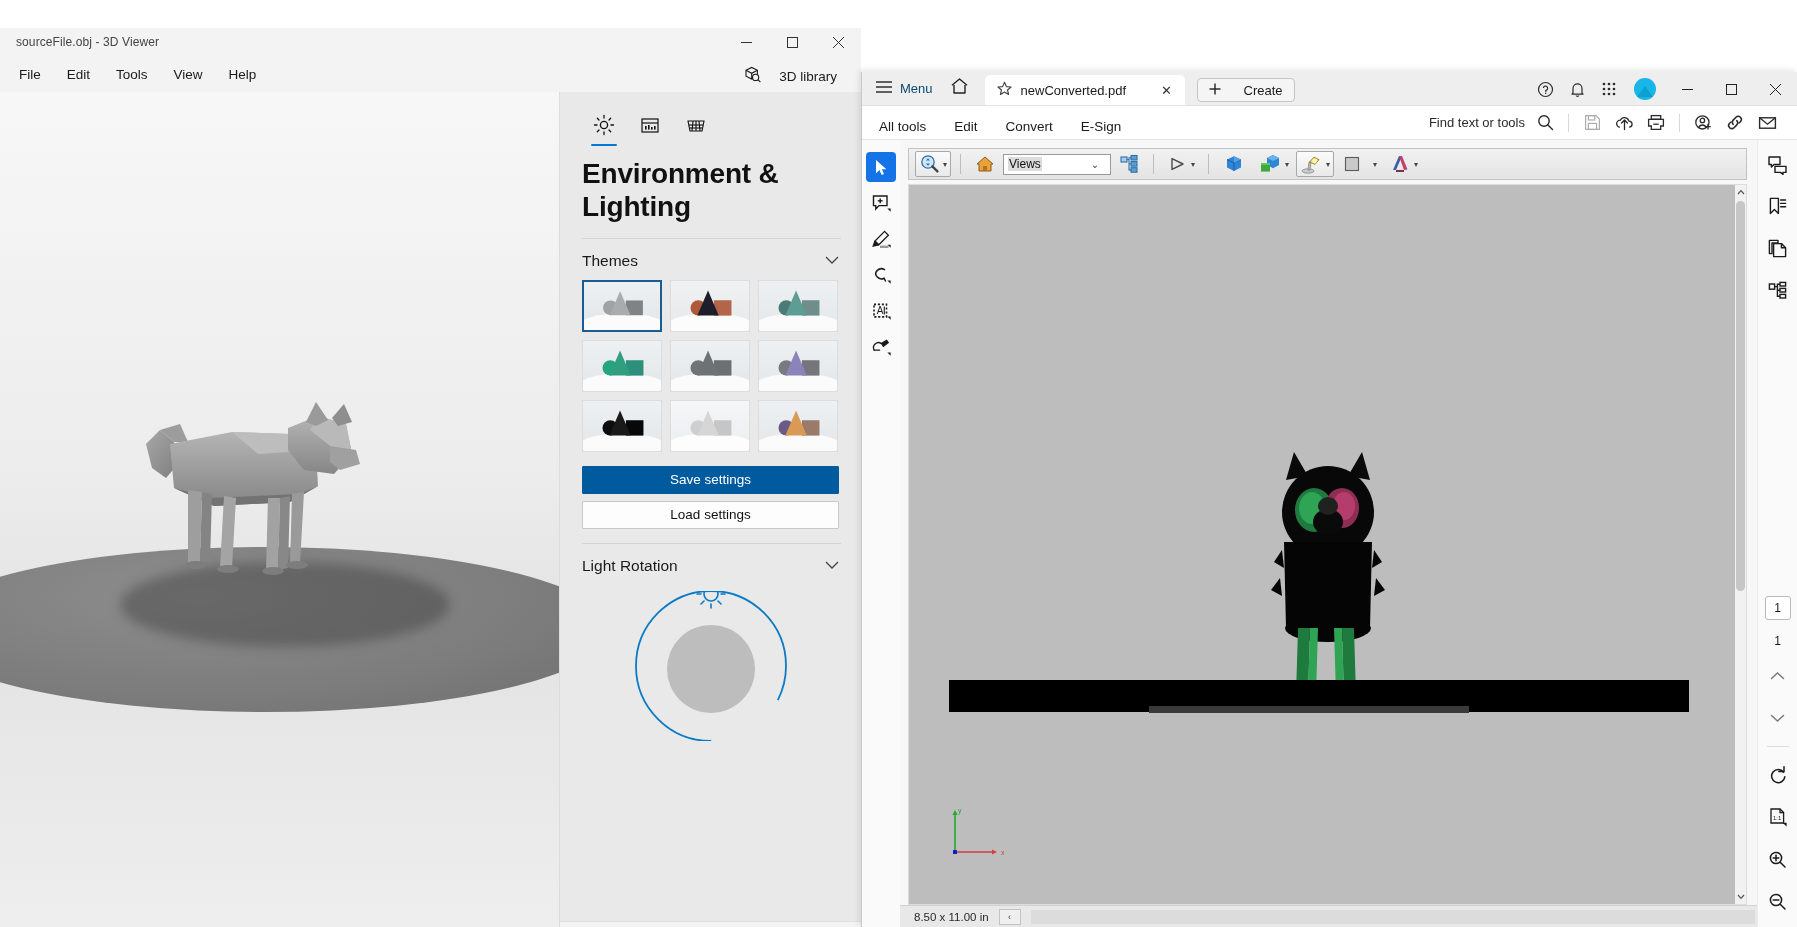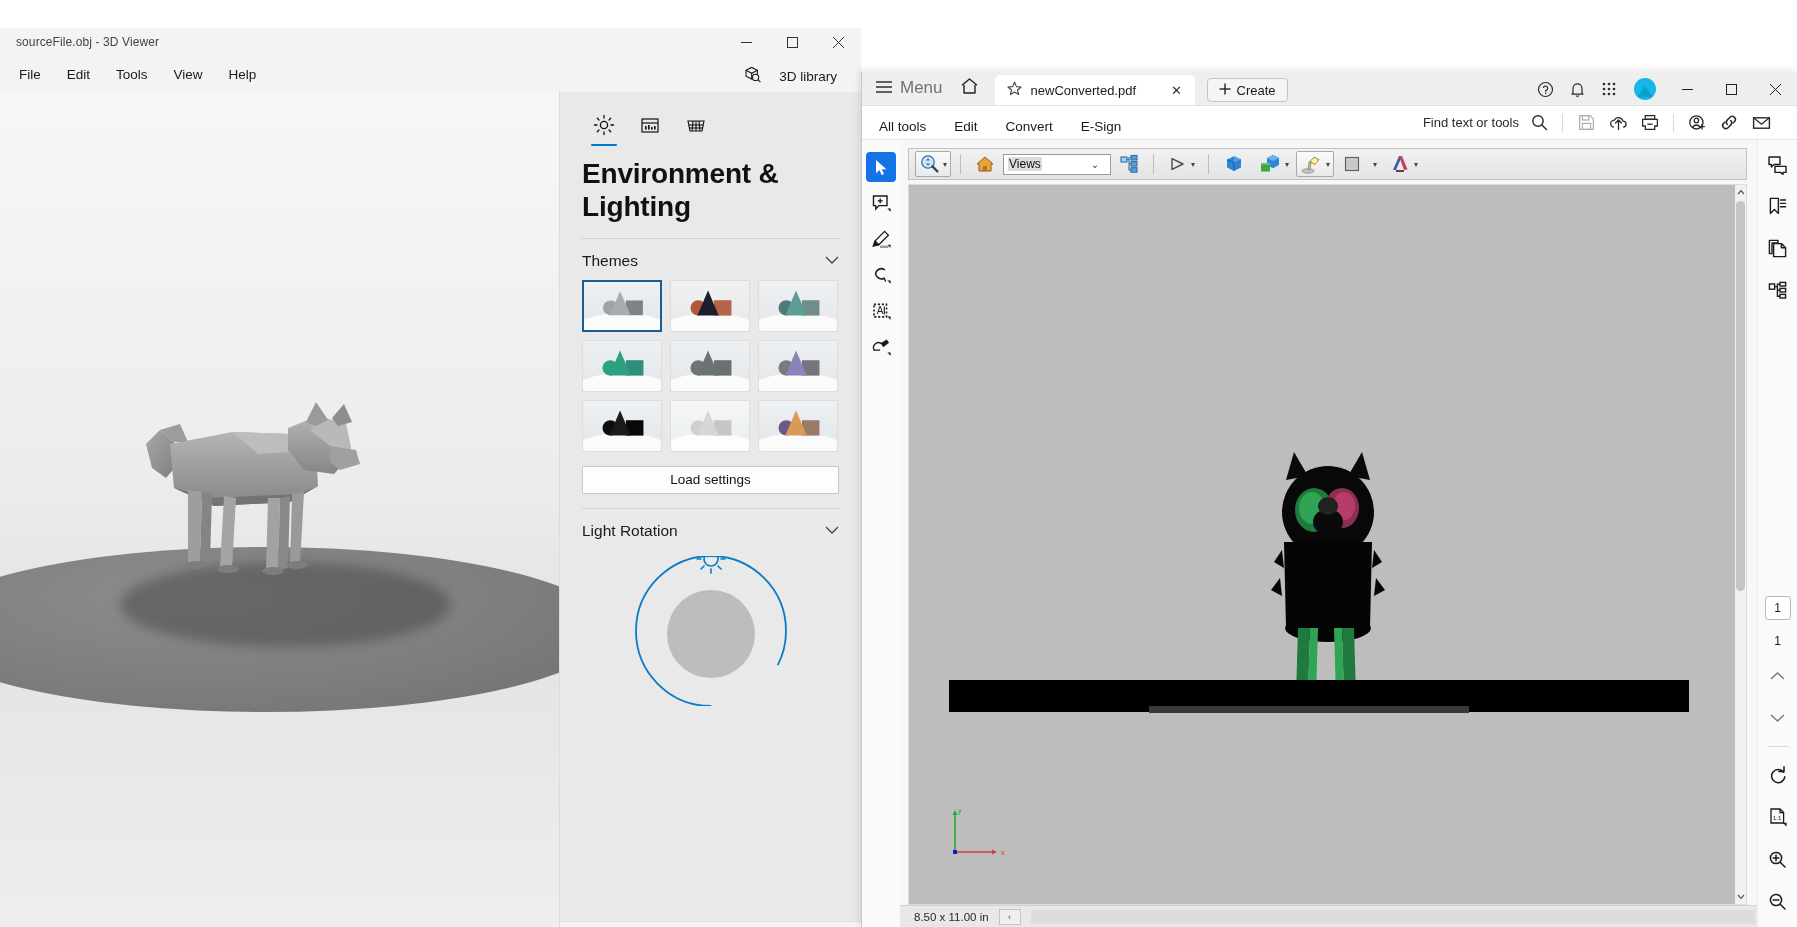--- a/index.html
+++ b/index.html
@@ -148,50 +148,50 @@
     display: flex; flex-direction: column;
     box-shadow: -2px -2px 6px rgba(0,0,0,.10);
   }
   .ac-tabbar {
     flex: 0 0 34px; height: 34px; background: #eeeeee;
     display: flex; align-items: flex-end; position: relative;
     border-bottom: 1px solid #e2e2e2;
   }
   .ac-menu {
     display: flex; align-items: center; gap: 8px;
-    padding: 0 10px 0 14px; height: 34px; color: #737373; font-size: 17px;
+    padding: 0 10px 0 14px; height: 34px; color: #0c4a6e; font-size: 13px;
   }
   .ac-home { display: flex; align-items: center; justify-content: center; width: 34px; height: 34px; }
   .ac-tab {
     display: flex; align-items: center; gap: 9px;
     background: #fff; height: 30px; padding: 0 8px 0 12px;
     border-radius: 5px 5px 0 0; margin-left: 8px;
     font-size: 13px; color: #1a1a1a; min-width: 200px;
   }
   .ac-tab .tabname { flex: 1 1 auto; }
   .ac-tabclose { width: 20px; height: 20px; display: flex; align-items: center; justify-content: center; border-radius: 3px; color: #333; font-size: 13px; }
   .ac-create {
-    display: flex; align-items: center; gap: 6px;
+    display: flex; align-items: center; gap: 23px;
     border: 1px solid #c4c4c4; border-radius: 4px;
     height: 24px; padding: 0 11px; margin-left: 12px; margin-bottom: 3px;
     background: #f5f5f5; font-size: 13px; color: #1a1a1a;
   }
   .ac-tb-right { position: absolute; right: 0; top: 0; display: flex; align-items: center; height: 34px; }
   .ac-icbtn { width: 32px; height: 32px; display: flex; align-items: center; justify-content: center; color: #2c2c2c; }
   .ac-avatar { width: 22px; height: 22px; border-radius: 50%; background: #18b5e8; margin: 0 9px; position: relative; overflow: hidden; }
   .ac-avatar::after { content:""; position:absolute; left: 3px; bottom: 3px; width: 0; height: 0; border-left: 8px solid transparent; border-right: 8px solid transparent; border-bottom: 11px solid #0aa0d0; }
   .ac-wbtn { width: 44px; height: 34px; display: flex; align-items: center; justify-content: center; color: #222; font-size: 12px; }
 
   .ac-toolbar {
     flex: 0 0 34px; height: 34px; background: #fff;
     display: flex; align-items: center; position: relative;
     border-bottom: 1px solid #e6e6e6;
   }
   .ac-tool { font-size: 13.5px; color: #1a1a1a; padding: 5px 11px; margin-left: 6px; border-radius: 3px; margin-top: 8px; }
-  .ac-find { position: absolute; right: 14px; display: flex; align-items: center; height: 34px; padding-right: 6px; }
+  .ac-find { position: absolute; right: 8px; display: flex; align-items: center; height: 34px; padding-right: 6px; }
   .ac-find .ftxt { font-size: 13px; color: #2a2a2a; margin-right: 4px; }
   .ac-sep { width: 1px; height: 18px; background: #d8d8d8; margin: 0 7px; }
 
   .ac-main { flex: 1 1 auto; display: flex; min-height: 0; position: relative; background: #f7f7f7; }
   .ac-lefttools {
     flex: 0 0 38px; padding-top: 12px;
     display: flex; flex-direction: column; align-items: center; gap: 6px;
     background: #fafafa;
   }
   .lt-btn {
@@ -550,20 +550,21 @@
                   <rect width="80" height="52" fill="url(#bg8)"></rect>
                   <ellipse cx="40" cy="46" rx="44" ry="12" fill="#fbfbfb"></ellipse>
                   <circle cx="28" cy="28" r="8" fill="#6a5a86"></circle>
                   <rect x="44" y="20" width="18" height="16" fill="#9a7b6a"></rect>
                   <path d="M38 10 L49 36 L27 36 Z" fill="#d99a55"></path>
                 </svg>
               </div>
             </div>
 
           <div class="btn-row">
+            <div class="btn primary">Save settings</div>
             <div class="btn">Load settings</div>
           </div>
 
           <div class="panel-divider"></div>
           <div class="section-head">
             <span class="st">Light Rotation</span>
             <span class="chev">
               <svg width="14" height="9" viewBox="0 0 14 9" fill="none" stroke="#444" stroke-width="1.3">
                   <path d="M1 1 L7 7 L13 1"></path>
                 </svg>

